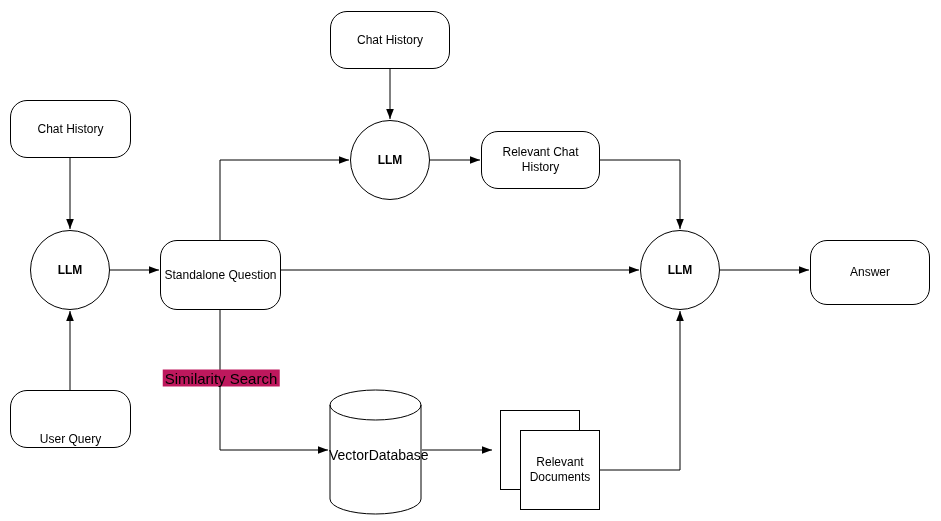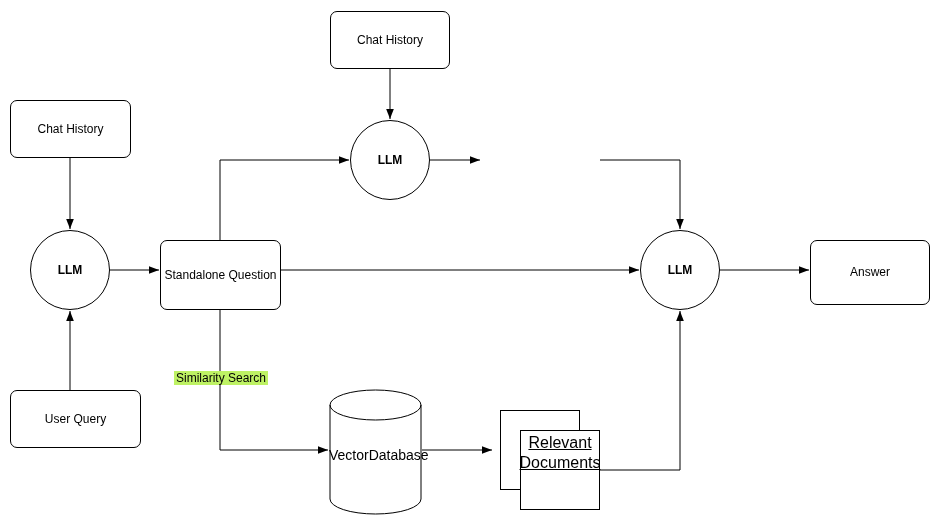--- a/index.html
+++ b/index.html
@@ -24,56 +24,56 @@
     display: flex;
     align-items: center;
     justify-content: center;
     text-align: center;
     font-size: 12px;
     line-height: 1.25;
     color: #000000;
     background: #ffffff;
     border: 1px solid #000000;
   }
-  .rounded { border-radius: 7px; }
+  .rounded { border-radius: 17px; }
   .circle  { border-radius: 50%; font-weight: bold; }
   .bare {
     border: none;
     background: transparent;
     display: block;
   }
   .doc {
     position: absolute;
     width: 80px; height: 80px;
     background: #ffffff;
     border: 1px solid #000000;
   }
   .doc-front {
     display: flex;
+    align-items: center;
     justify-content: center;
     text-align: center;
-    font-size: 16px;
+    font-size: 12px;
     line-height: 1.25;
     padding: 2px 6px;
-    text-decoration: underline;
   }
   .cyl-label {
     position: absolute;
     left: 0; right: 0;
     top: 58px;
     text-align: center;
     font-size: 14px;
     color: #000000;
   }
   .edge-label {
     position: absolute;
     transform: translate(-50%, -50%);
-    background: #bef264;
+    background: #be185d;
     padding: 0 2px;
-    font-size: 12px;
+    font-size: 15px;
     white-space: nowrap;
     color: #000000;
   }
 </style>
 </head>
 <body>
 
 <div id="canvas">
 
   <svg class="edges" width="941" height="521" viewBox="0 0 941 521">
@@ -99,36 +99,39 @@
   </svg>
 
   <div class="node rounded" style="left:10px; top:100px; width:121px; height:58px;">
     <span>Chat History</span>
   </div>
 
   <div class="node circle" style="left:30px; top:230px; width:80px; height:80px;">
     <span>LLM</span>
   </div>
 
-  <div class="node rounded" style="left:10px; top:390px; width:131px; height:58px;">
+  <div class="node rounded" style="left:10px; top:390px; width:121px; height:58px;align-items:flex-end;">
     <span>User Query</span>
   </div>
 
   <div class="node rounded" style="left:160px; top:240px; width:121px; height:70px;">
     <span>Standalone Question</span>
   </div>
 
   <div class="node rounded" style="left:330px; top:11px; width:120px; height:58px;">
     <span>Chat History</span>
   </div>
 
   <div class="node circle" style="left:350px; top:120px; width:80px; height:80px;">
     <span>LLM</span>
   </div>
 
+  <div class="node rounded" style="left:481px; top:131px; width:119px; height:58px; padding:0 1px;">
+    <span>Relevant Chat History</span>
+  </div>
 
   <div class="node circle" style="left:640px; top:230px; width:80px; height:80px;">
     <span>LLM</span>
   </div>
 
   <div class="node rounded" style="left:810px; top:240px; width:120px; height:65px;">
     <span>Answer</span>
   </div>
 
   <div class="node bare" style="left:329px; top:389px; width:93px; height:126px;">

